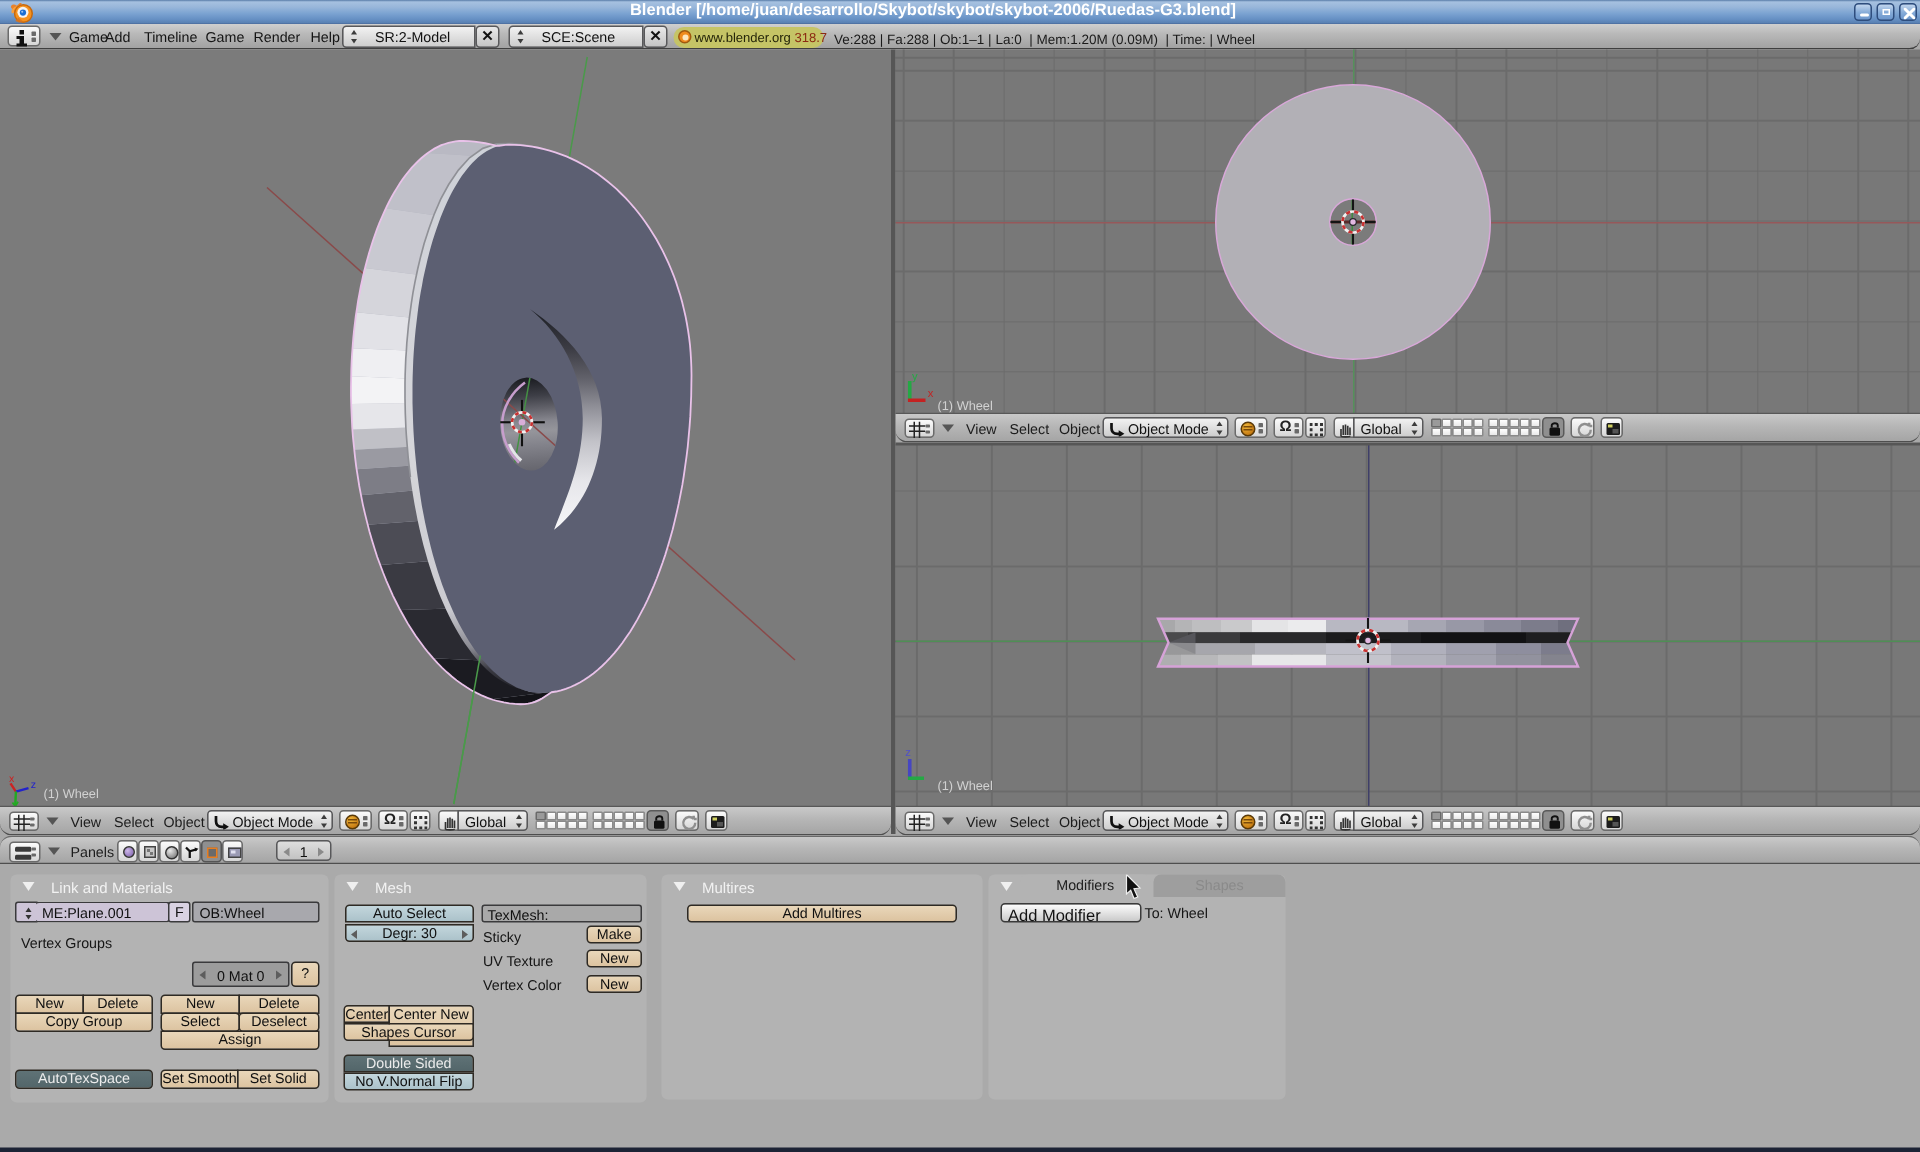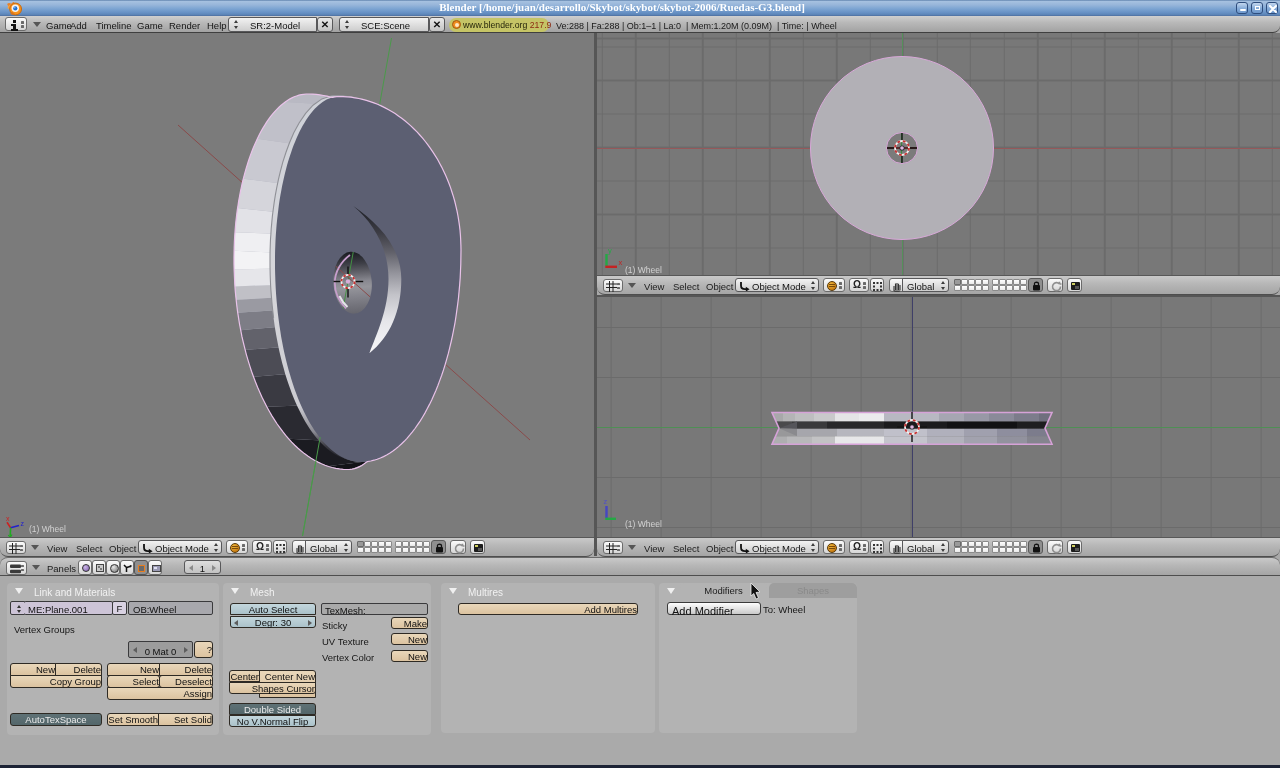--- a/index.html
+++ b/index.html
@@ -1,18 +1,18 @@
 <!DOCTYPE html>
 <html><head><meta charset="utf-8"><style>
 *{margin:0;padding:0;box-sizing:border-box}
 html,body{width:1280px;height:768px;overflow:hidden;background:#a9a9a9;
  font-family:"Liberation Sans",sans-serif;-webkit-font-smoothing:antialiased}
 .abs{position:absolute}
 #titlebar{position:absolute;left:0;top:0;width:1280px;height:16px;
- background:linear-gradient(#587ca8 0%,#a6c1e0 8%,#98b6da 30%,#7ca4d2 55%,#6690c4 80%,#5a82b4 94%,#49699b 100%);font-family:Liberation Serif, serif;}
+ background:linear-gradient(#587ca8 0%,#a6c1e0 8%,#98b6da 30%,#7ca4d2 55%,#6690c4 80%,#5a82b4 94%,#49699b 100%);}
 #titletext{position:absolute;left:0;top:1px;width:1244px;text-align:center;color:#fff;
  font-size:11px;font-weight:bold;letter-spacing:0;}
 .winbtn{position:absolute;top:2px;width:12px;height:12px;border:1px solid #2e4d7d;border-radius:3px;
  background:linear-gradient(#c2d6ee,#85abd8 55%,#6d97cc);color:#fff;font-size:8px;font-weight:bold;
  text-align:center;line-height:10px}
 #menubar{position:absolute;left:0;top:16px;width:1280px;height:17px;
  background:linear-gradient(#cfcfcf,#b9b9b9 40%,#a2a2a2);border-bottom:1px solid #3f3f3f;
  border-radius:0 0 7px 0}
 .mtxt{position:absolute;top:4px;font-size:9.5px;color:#141414}
 .ibtn{position:absolute;border:1px solid #6b6b6b;border-radius:3px;
@@ -32,21 +32,21 @@
 .htxt{position:absolute;top:5px;font-size:9.5px;color:#1c1c1c}
 .vpcanvas{position:absolute;background:#7b7b7b}
 .axisline{position:absolute}
 .laygrid{position:absolute;top:3px;display:grid;grid-template-columns:repeat(5,7px);grid-auto-rows:6px;gap:0}
 .laygrid i{border:1px solid #8a8a8a;background:linear-gradient(#ffffff,#e9e9e9);border-radius:1px}
 .laygrid i.on{background:#9a9a9a;border-color:#6a6a6a}
 .panel{position:absolute;background:#b3b3b3;border-radius:4px}
 .phead{position:absolute;left:0;top:0;height:16px;font-size:10px;color:#f2f2f2}
 .ptri{position:absolute;left:8px;top:5px;width:0;height:0;border-left:4.5px solid transparent;border-right:4.5px solid transparent;border-top:6px solid #f0f0f0}
 .tb{position:absolute;background:linear-gradient(#e9d7ba,#dcc3a0);border:1px solid #2e2a24;color:#101010;
- font-size:9.5px;text-align:right;border-radius:3px}
+ font-size:9.5px;text-align:center;border-radius:3px}
 .teal{position:absolute;background:linear-gradient(#5f7276,#53666a);border:1px solid #2e2a24;color:#ececec;
  font-size:9.5px;text-align:center;border-radius:3px}
 .lblu{position:absolute;background:linear-gradient(#c3d6dc,#abc2ca);border:1px solid #2e2a24;color:#101010;
  font-size:9.5px;text-align:center;border-radius:3px}
 .fld{position:absolute;border:1px solid #3a3a3c;font-size:9.5px;color:#101010;border-radius:2px}
 .ltxt{position:absolute;font-size:9.5px;color:#161616}
 .arrL{position:absolute;width:0;height:0;border-top:3.5px solid transparent;border-bottom:3.5px solid transparent;border-right:4.5px solid #5d5d5d}
 .arrR{position:absolute;width:0;height:0;border-top:3.5px solid transparent;border-bottom:3.5px solid transparent;border-left:4.5px solid #5d5d5d}
 svg{display:block}
 </style></head><body>
@@ -106,21 +106,21 @@
    <div class="updn" style="right:auto;left:5px">
         <b></b>
         <i></i>
       </div>
    <span style="position:absolute;left:21px;top:2px">SCE:Scene</span>
  </div>
  <div class="xbtn" style="left:429px;top:1px">✕</div>
  <div style="position:absolute;left:449px;top:1.5px;width:100px;height:14px;border-radius:7px;background:#c5c466;">
    <div style="position:absolute;left:3px;top:2.5px;width:9px;height:9px;border-radius:50%;background:#f08b1e;border:1px solid #a05a10"></div>
    <div style="position:absolute;left:5.5px;top:5px;width:4px;height:4px;border-radius:50%;background:#fde7c2"></div>
-   <span style="position:absolute;left:14px;top:2.5px;font-size:8.7px;color:#26260a;white-space:nowrap">www.blender.org <span style="color:#8c2b12">217.9</span></span>
+   <span style="position:absolute;left:14px;top:2.5px;font-size:8.7px;color:#26260a;white-space:nowrap">www.blender.org <span style="color:#8c2b12">318.7</span></span>
  </div>
  <div class="mtxt" style="left:556px;top:4.5px;font-size:9px;color:#1a1a1a">Ve:288 | Fa:288 | Ob:1–1 | La:0&nbsp; | Mem:1.20M (0.09M)&nbsp; | Time: | Wheel</div>
 </div>
 <div class="vpcanvas" style="left:0;top:33px;width:594px;height:505px">
 <svg width="594" height="505" viewBox="0 0 594 505">
 <defs>
 <linearGradient id="cresc" x1="0" y1="0" x2="0" y2="1">
  <stop offset="0" stop-color="#1b1d23"></stop>
           <stop offset="0.18" stop-color="#3c3c44"></stop>
  <stop offset="0.32" stop-color="#63636c"></stop>

